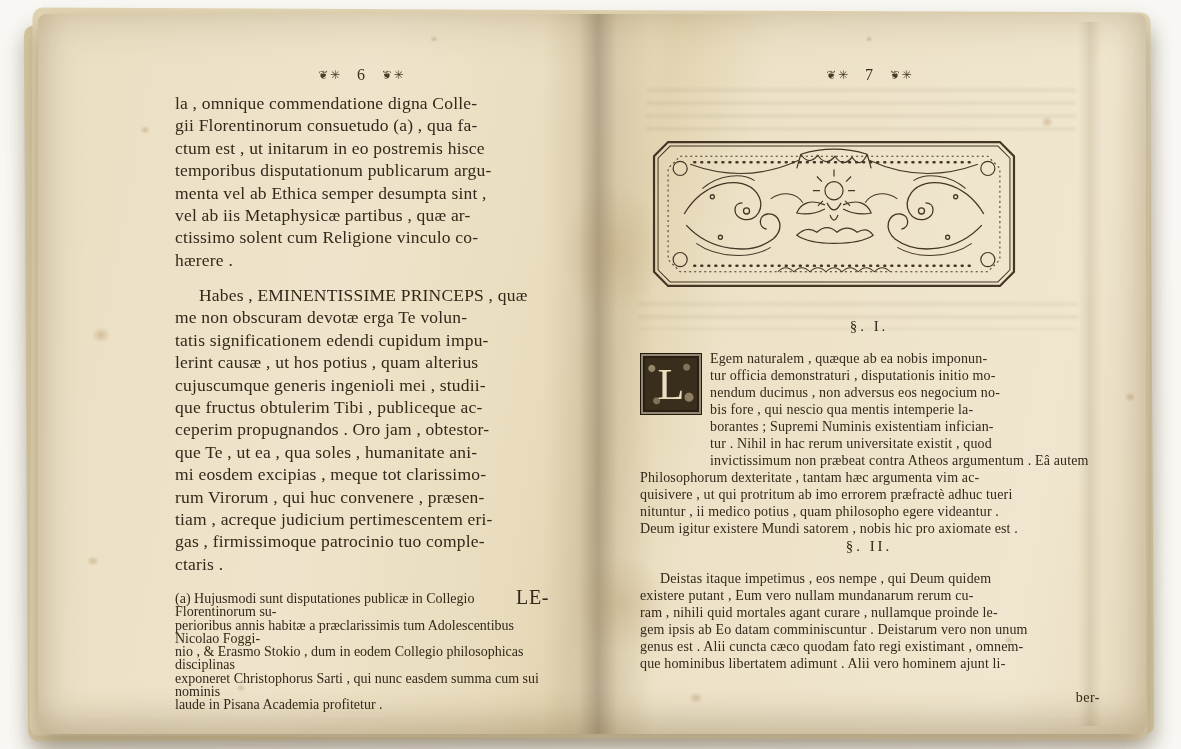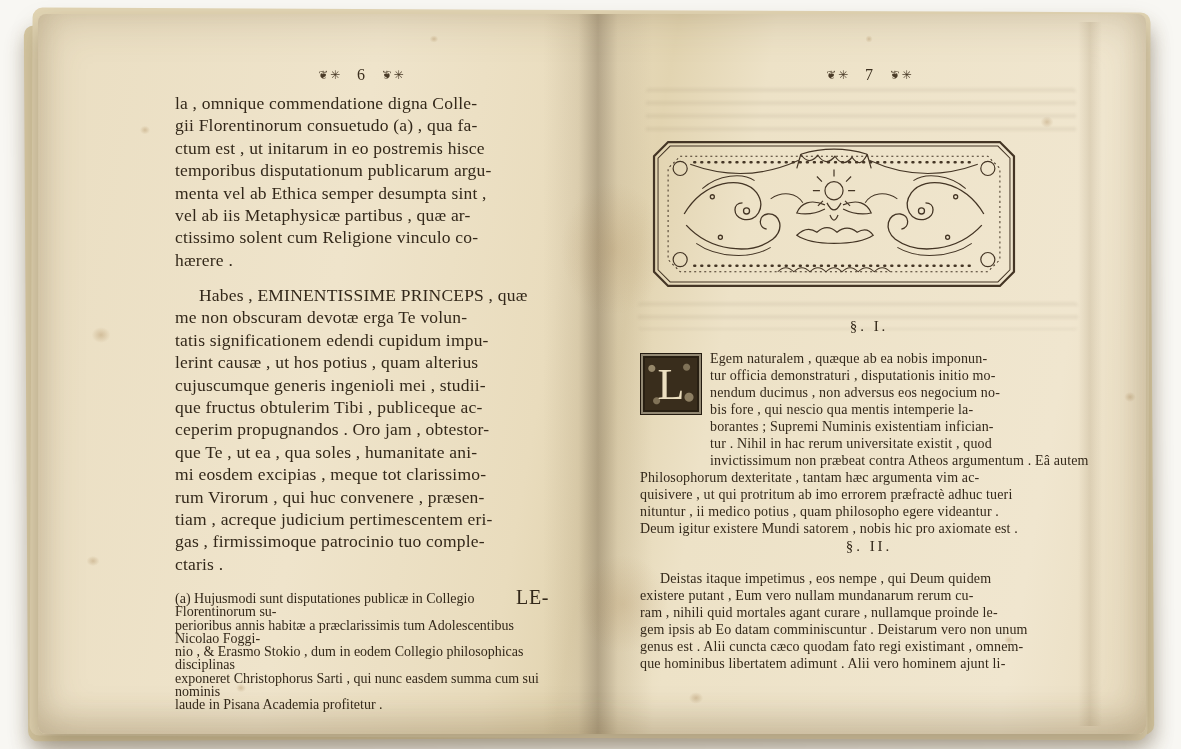--- a/index.html
+++ b/index.html
@@ -205,16 +205,17 @@
 Deum igitur existere Mundi satorem , nobis hic pro axiomate est .</div>
     </div>
 
     <div class="rp-heading rp-h2">§. II.</div>
     <div class="rp-sec rp-sec2 lines">Deistas itaque impetimus , eos nempe , qui Deum quidem
 existere putant , Eum vero nullam mundanarum rerum cu-
 ram , nihili quid mortales agant curare , nullamque proinde le-
 gem ipsis ab Eo datam comminiscuntur . Deistarum vero non unum
 genus est . Alii cuncta cæco quodam fato regi existimant , omnem-
 que hominibus libertatem adimunt . Alii vero hominem ajunt li-</div>
+    <div class="rp-catch">ber-</div>
 
     <div class="vignette"></div>
   </div>
 </div>
 
 </body></html>

